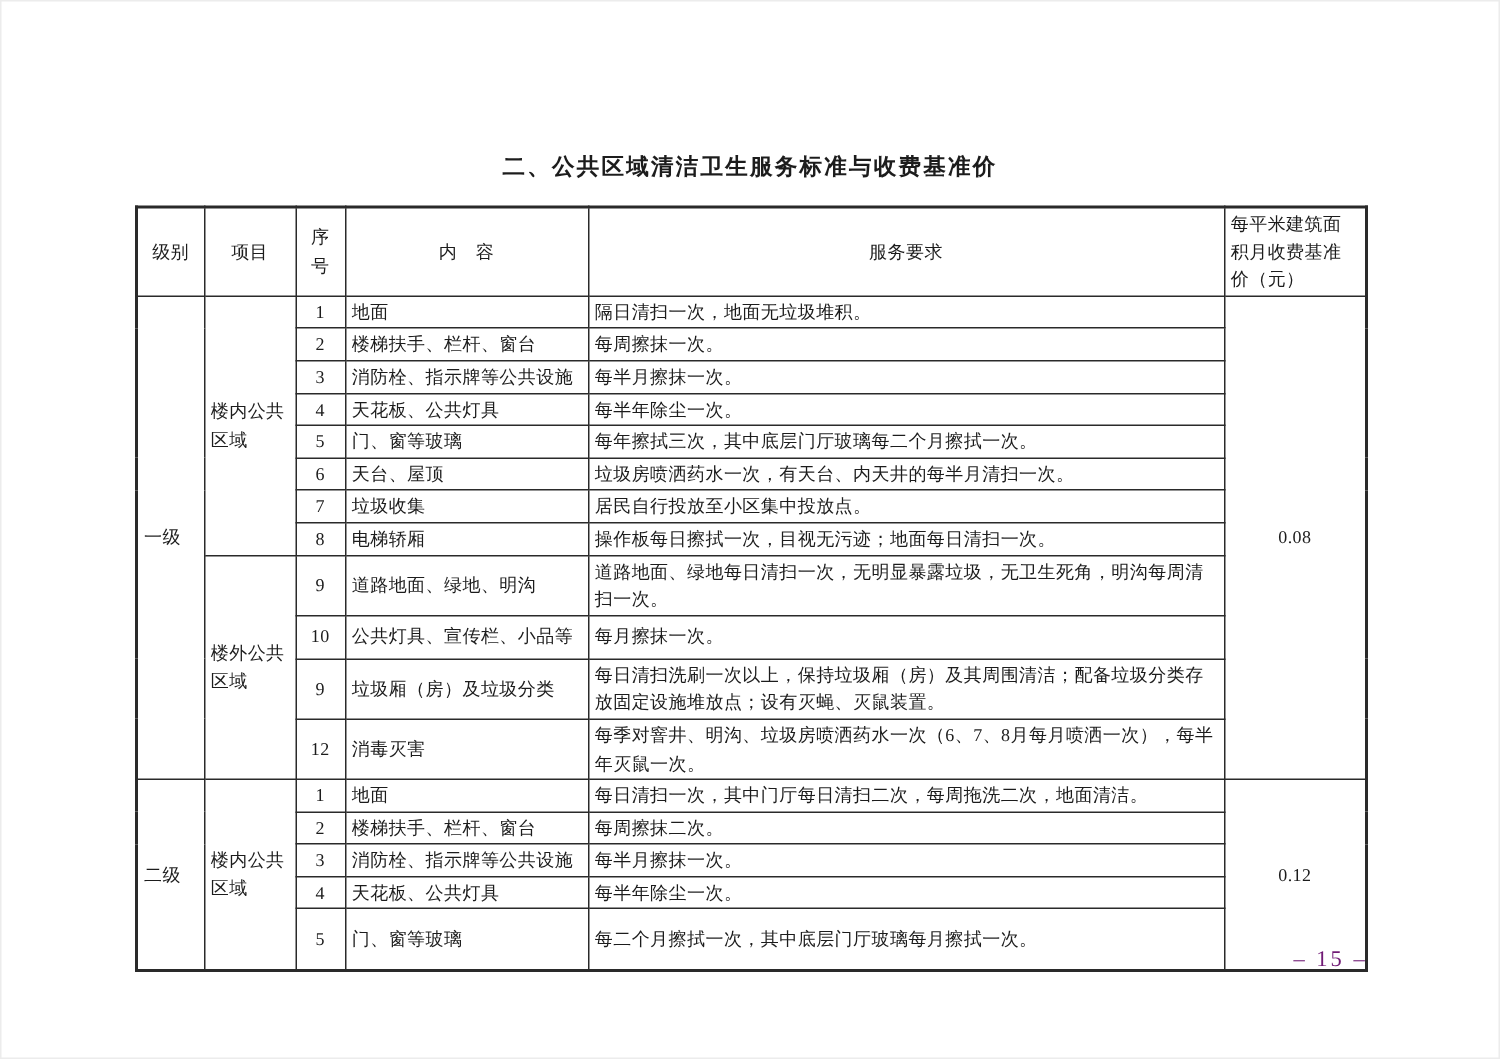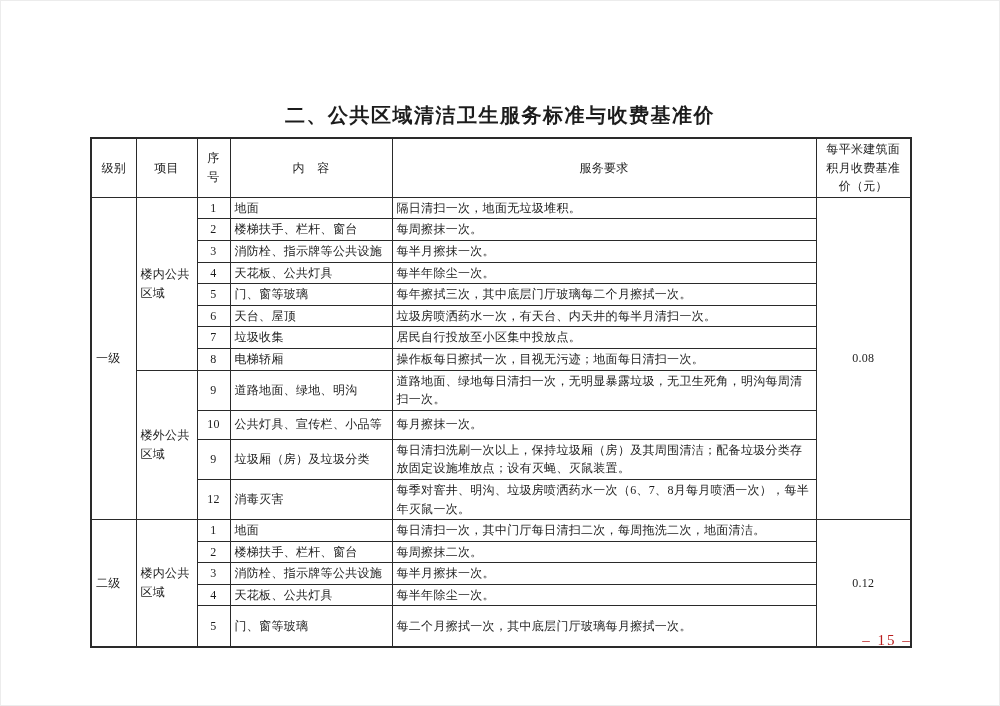--- a/index.html
+++ b/index.html
@@ -18,42 +18,42 @@
     background: #ffffff;
     box-shadow: inset 0 0 0 1px #ececec;
   }
   .doc-title {
     position: absolute;
     top: 102px; left: 0;
     width: 100%;
     text-align: center;
     font-family: "Liberation Sans", "DejaVu Sans", sans-serif;
     font-weight: bold;
-    font-size: 20px;
+    font-size: 15px;
     letter-spacing: 1.5px;
   }
   table.doc-table {
     position: absolute;
     left: 90px; top: 137px;
     width: 820px;
     border-collapse: collapse;
     table-layout: fixed;
     border: 2px solid #2a2a2a;
   }
   table.doc-table td {
     border: 1px solid #2a2a2a;
     font-size: 12px;
     line-height: 1.55;
     letter-spacing: 0.3px;
     padding: 1px 4px;
     vertical-align: middle;
     overflow: hidden;
   }
   td.c-head { text-align: center; }
-  td.c-price-head { text-align: center; font-size: 11.5px; padding: 1px 2px; line-height: 1.7; }
+  td.c-price-head { font-size: 11.5px; padding: 1px 2px; line-height: 1.7; }
   td.c-level { text-align: left; letter-spacing: 1px; }
   td.c-area { text-align: left; padding: 0 8px; line-height: 1.9; margin-top: 40px; }
   td.c-seq { text-align: center; }
   td.c-content { padding-left: 8px; }
   td.c-req { padding-left: 9px; padding-right: 6px; margin-left: 12px; }
   td.c-price { text-align: center; font-size: 12.5px; letter-spacing: 1px; margin-left: 21px; }
   tr.rh-header { height: 44px; }
   tr.rh-s1 { height: 20px; }
   tr.rh-9  { height: 39px; }
   tr.rh-10 { height: 29px; }
@@ -62,21 +62,21 @@
   tr.rh-s2 { height: 19px; }
   tr.rh-17 { height: 41px; }
   .page-number {
     position: absolute;
     top: 632px;
     left: 832px;
     width: 110px;
     text-align: center;
     font-size: 15px;
     letter-spacing: 2px;
-    color: #b91c1c;
+    color: #701a75;
   }
 </style>
 </head>
 <body>
 
 <div class="page">
 
   <div class="doc-title">二、公共区域清洁卫生服务标准与收费基准价</div>
 
   <table class="doc-table">

